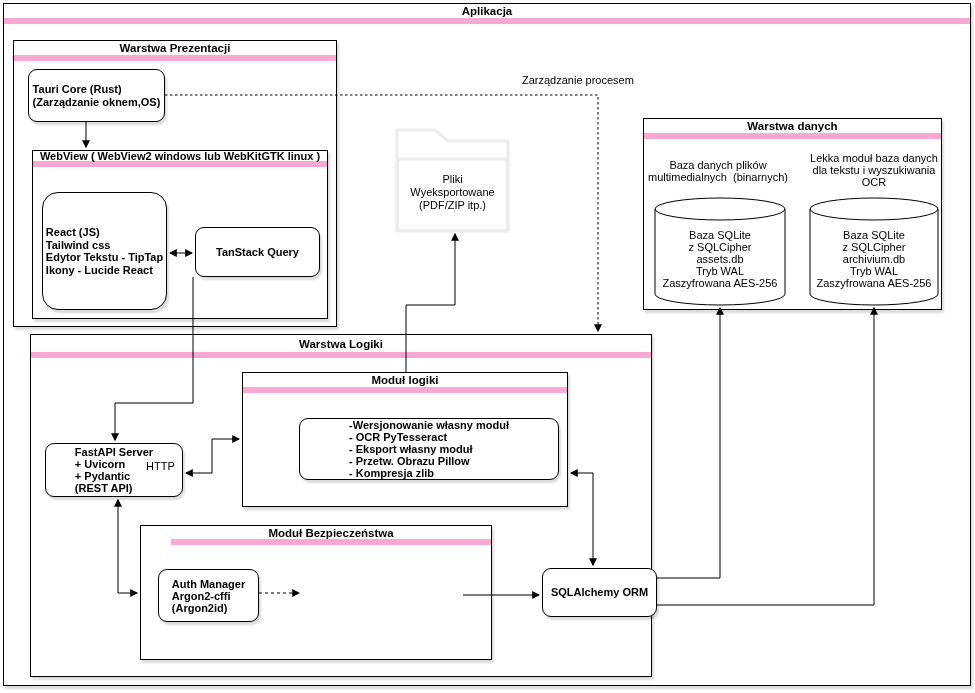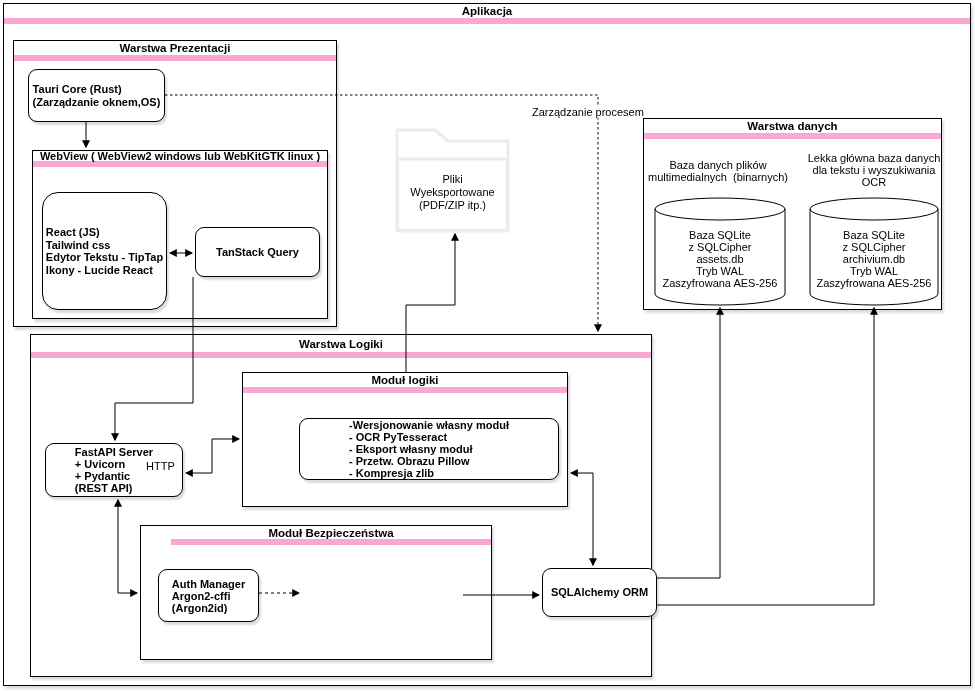--- a/index.html
+++ b/index.html
@@ -140,33 +140,33 @@
 
   <div class="node" style="left:542px;top:568px;width:115px;height:49px;">SQLAlchemy ORM</div>
 
   <div class="txt" style="left:397px;top:173px;width:111px;line-height:13px;">Pliki
 Wyeksportowane
 (PDF/ZIP itp.)</div>
 
   <div class="txt" style="left:643px;top:159px;width:150px;">Baza danych plików
 multimedialnych  (binarnych)</div>
 
-  <div class="txt" style="left:799px;top:152px;width:150px;">Lekka główna baza danych
+  <div class="txt" style="left:799px;top:152px;width:150px;">Lekka moduł baza danych
 dla tekstu i wyszukiwania
 OCR</div>
 
   <div class="txt" style="left:655px;top:229px;width:130px;">Baza SQLite
 z SQLCipher
 assets.db
 Tryb WAL
 Zaszyfrowana AES-256</div>
 
   <div class="txt" style="left:810px;top:229px;width:128px;">Baza SQLite
 z SQLCipher
 archivium.db
 Tryb WAL
 Zaszyfrowana AES-256</div>
 
-  <div class="edge-label" style="left:520px;top:106px;margin-left:10px;">Zarządzanie procesem</div>
+  <div class="edge-label" style="left:520px;top:74px;">Zarządzanie procesem</div>
 
   <div class="edge-label" style="left:144px;top:412px;margin-top:48px;">HTTP</div>
 
 </div>
 
 </body></html>

